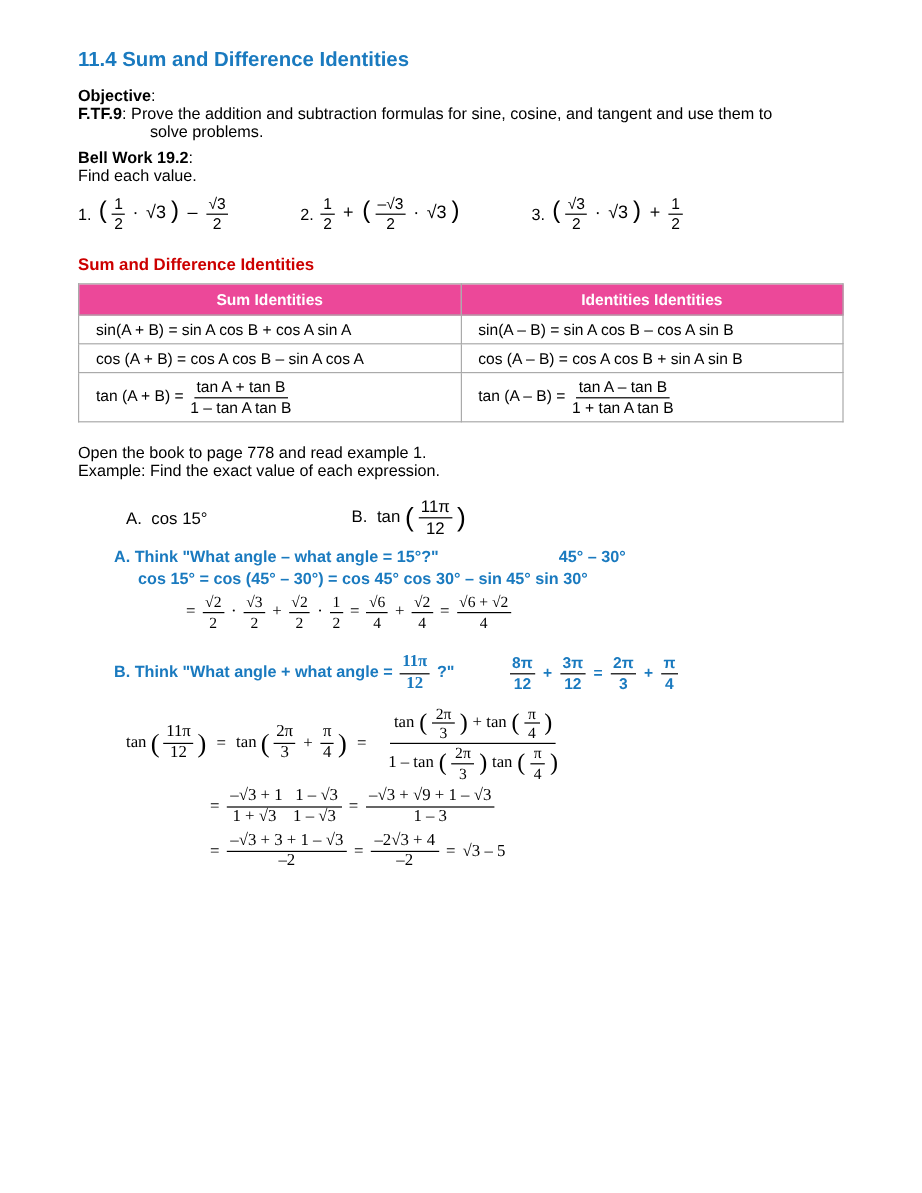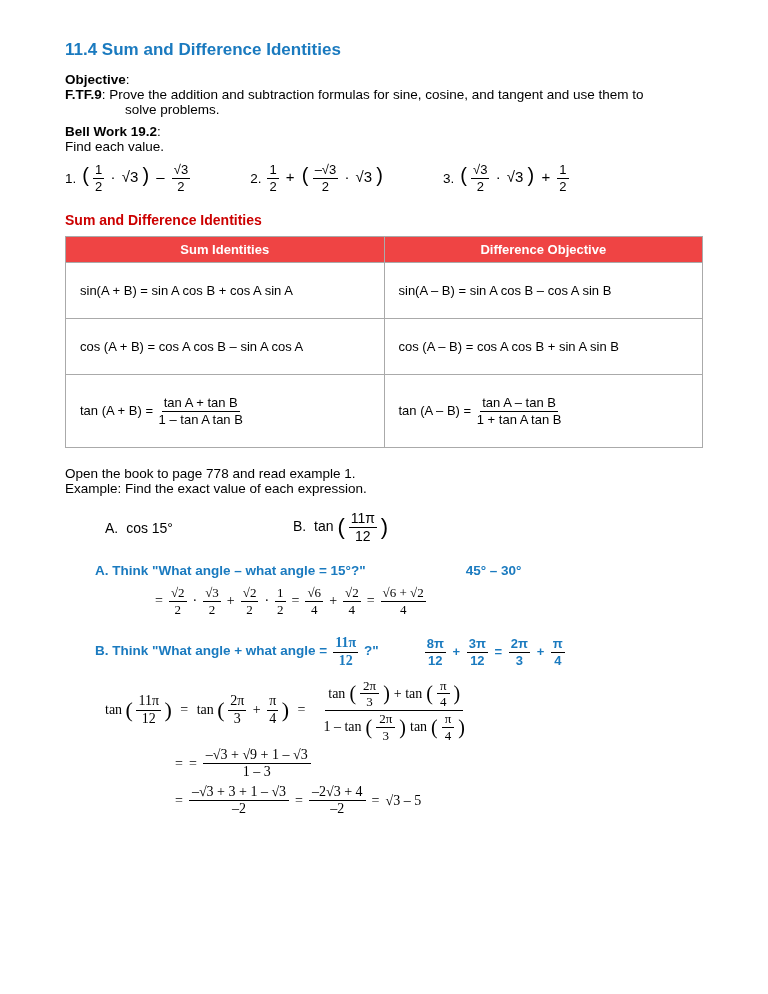--- a/index.html
+++ b/index.html
@@ -56,30 +56,30 @@
       margin-bottom: 8px;
     }
     .identities-table {
       width: 100%;
       border-collapse: collapse;
       margin-bottom: 18px;
       font-family: Arial, sans-serif;
       font-size: 13px;
     }
     .identities-table th {
-      background: #ef4444;
+      background: #ec4899;
       color: #fff;
       text-align: center;
       padding: 5px 10px;
       border: 1px solid #aaa;
       font-weight: bold;
     }
     .identities-table td {
       border: 1px solid #aaa;
-      padding: 20px 14px;
+      padding: 4px 14px;
       vertical-align: middle;
     }
     .identities-table .col-sum { width: 50%; }
     .identities-table .col-diff { width: 50%; }
     .frac {
       display: inline-flex;
       flex-direction: column;
       align-items: center;
       vertical-align: middle;
       font-size: 13px;
@@ -90,21 +90,21 @@
     .open-book {
       font-family: Arial, sans-serif;
       font-size: 13.5px;
       margin-bottom: 14px;
     }
     .examples-row {
       display: flex;
       align-items: center;
       justify-content: flex-start;
       gap: 120px;
-      margin: 14px 0 18px 40px;
+      margin: 14px 0 7px 40px;
     }
     .example-item {
       font-family: Arial, sans-serif;
       font-size: 14px;
     }
     .solution-a {
       margin-left: 30px;
       margin-bottom: 18px;
     }
     .sol-header {
@@ -223,21 +223,21 @@
   </div>
 </div>
 
 <div style="margin-bottom:16px;">
   <div class="identities-title">Sum and Difference Identities</div>
 
   <table class="identities-table">
     <thead>
       <tr>
         <th class="col-sum">Sum Identities</th>
-        <th class="col-diff">Difference Objective</th>
+        <th class="col-diff">Identities Identities</th>
       </tr>
     </thead>
     <tbody>
       <tr>
         <td>sin(A + B) = sin A cos B + cos A sin A</td>
         <td>sin(A – B) = sin A cos B – cos A sin B</td>
       </tr>
       <tr>
         <td>cos (A + B) = cos A cos B – sin A cos A</td>
         <td>cos (A – B) = cos A cos B + sin A sin B</td>
@@ -282,20 +282,21 @@
     </span>
     <span style="font-size:22px; vertical-align:middle;">)</span>
   </div>
 </div>
 
 <div class="solution-a">
   <div style="display:flex; align-items:baseline; gap:100px;">
     <div class="sol-header">A.  Think "What angle – what angle = 15°?"</div>
     <div class="sol-header">45° – 30°</div>
   </div>
+  <div class="sol-header" style="margin-left:20px;">cos 15° = cos (45° – 30°) = cos 45° cos 30° – sin 45° sin 30°</div>
 
   <div class="step-line">
     <span>=</span>
     <span class="frac">
         <span class="num">√2</span>
         <span class="den">2</span>
       </span>
     <span>·</span>
     <span class="frac">
         <span class="num">√3</span>
@@ -418,20 +419,24 @@
             <span class="num">π</span>
             <span class="den">4</span>
           </span>
         <span style="font-size:20px;">)</span>
       </span>
     </span>
   </div>
 
   <div class="step-line-b">
     <span>=</span>
+    <span class="big-frac">
+      <span class="num">–√3 + 1&nbsp;&nbsp;&nbsp;1 – √3</span>
+      <span class="den">1 + √3&nbsp;&nbsp;&nbsp;&nbsp;1 – √3</span>
+    </span>
     <span>=</span>
     <span class="big-frac">
       <span class="num">–√3 + √9 + 1 – √3</span>
       <span class="den">1 – 3</span>
     </span>
   </div>
 
   <div class="step-line-b">
     <span>=</span>
     <span class="big-frac">

